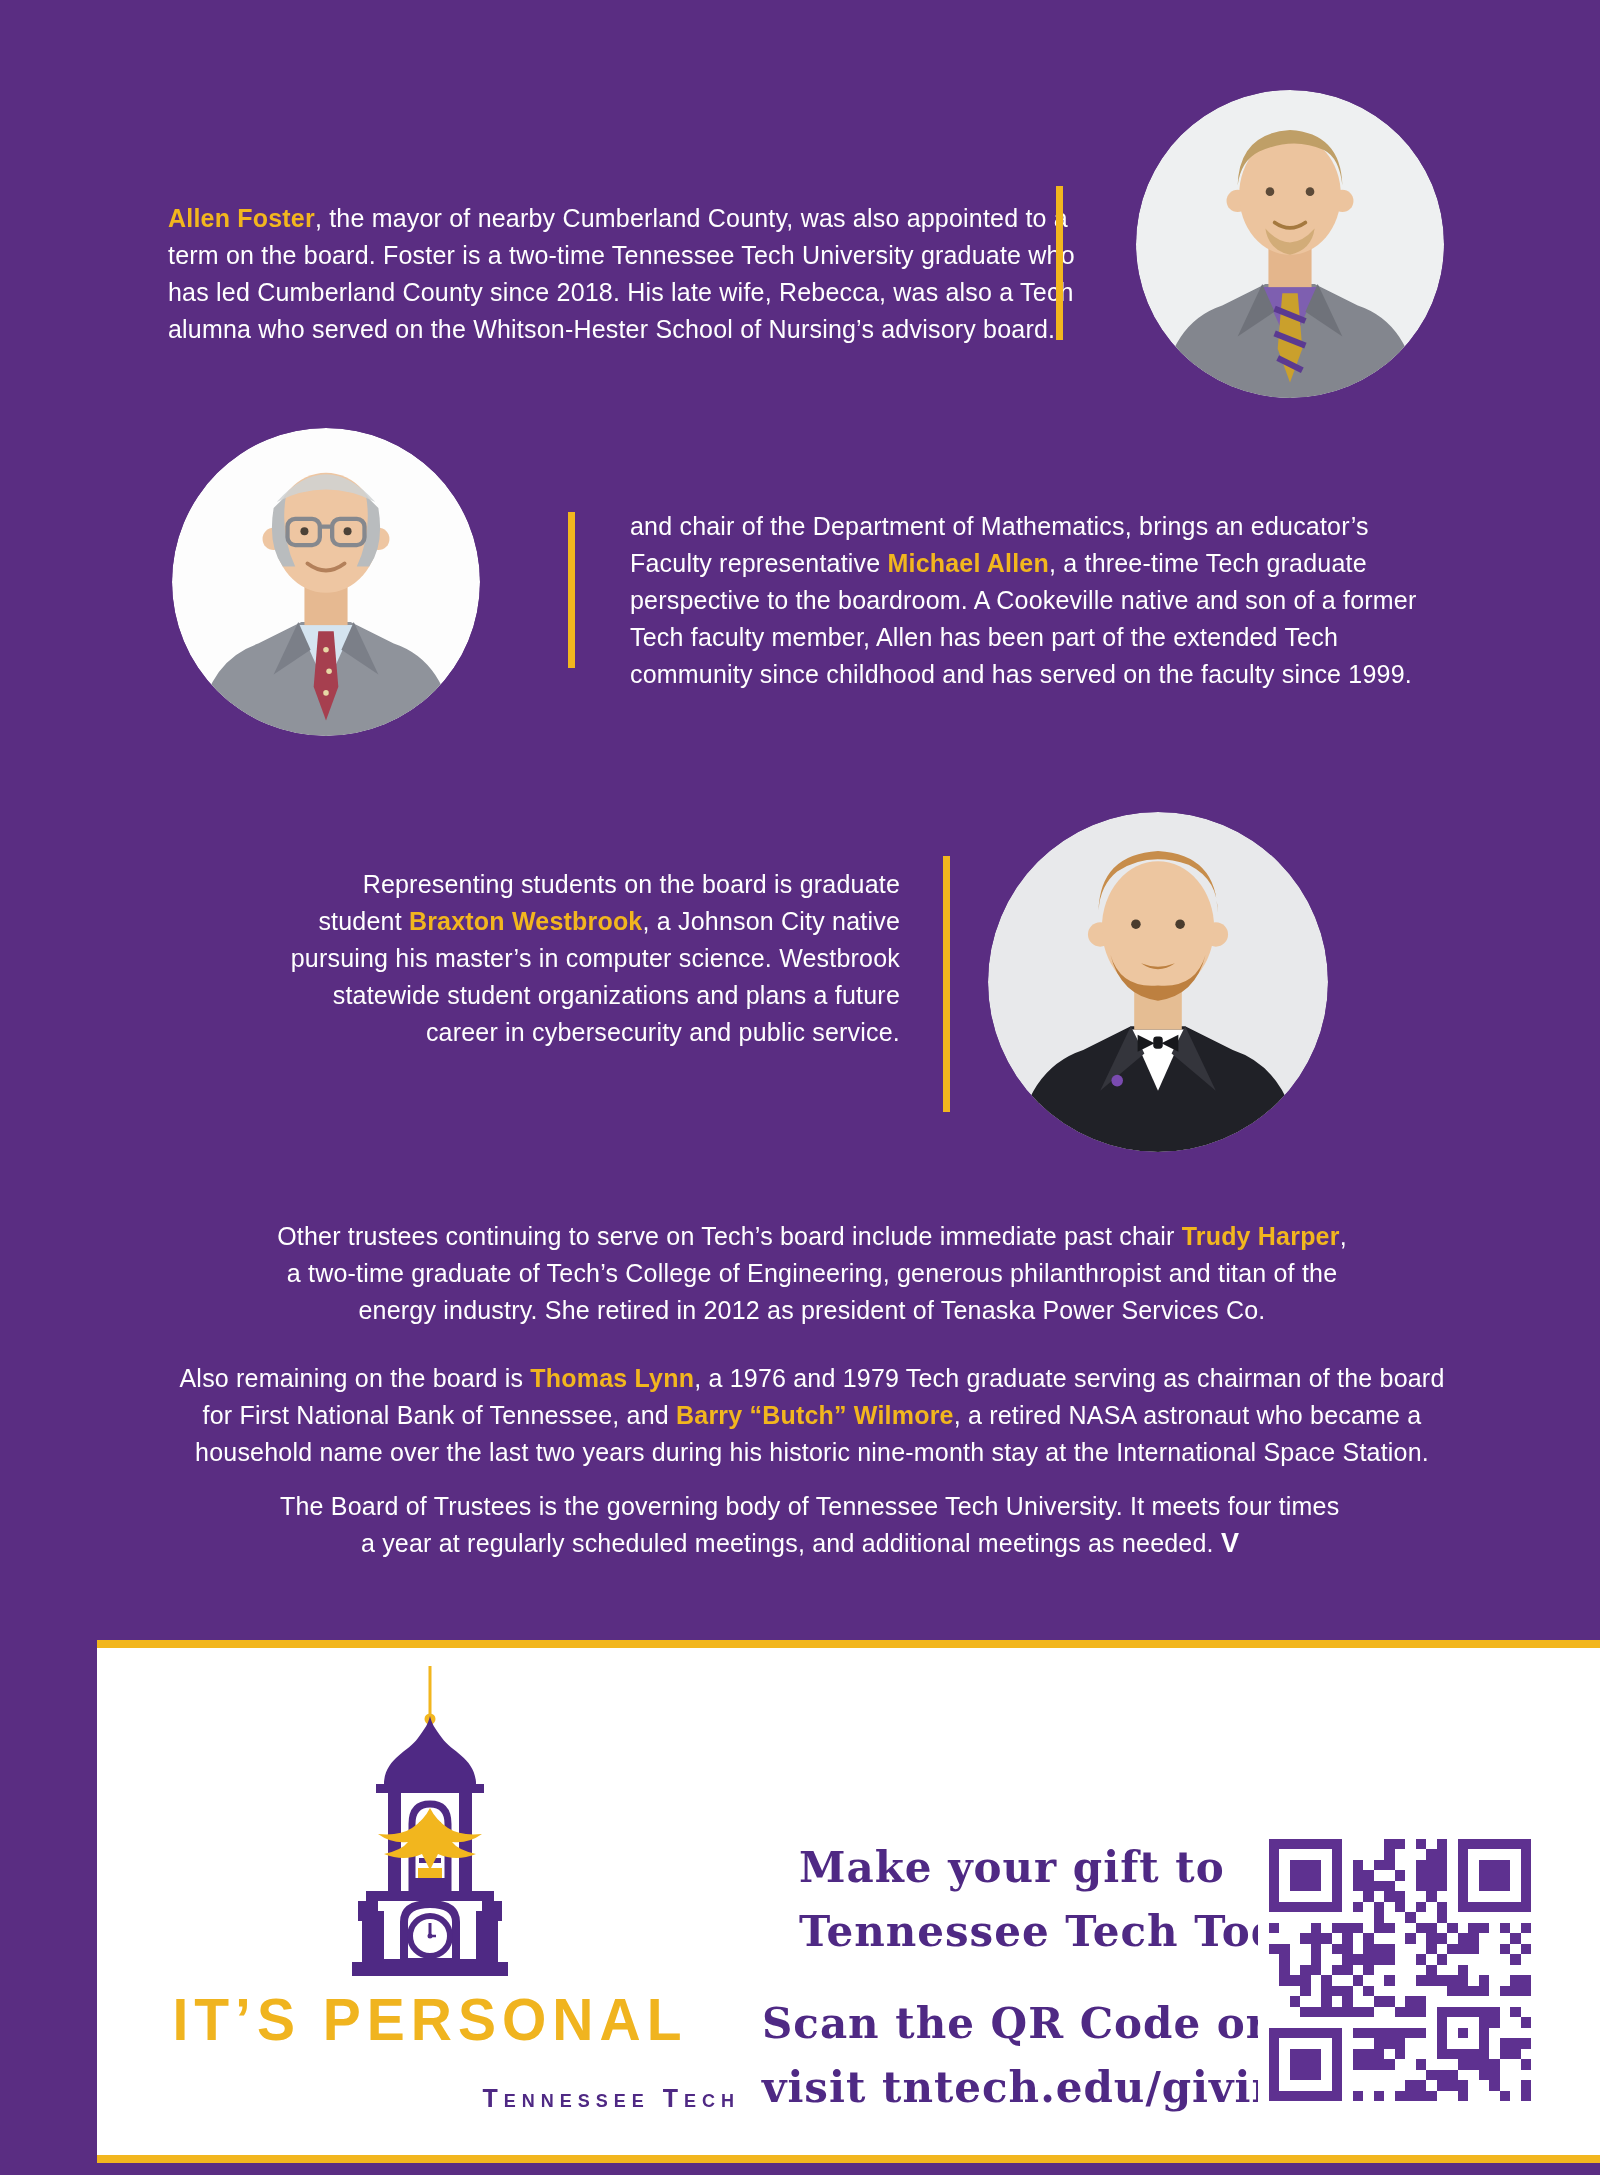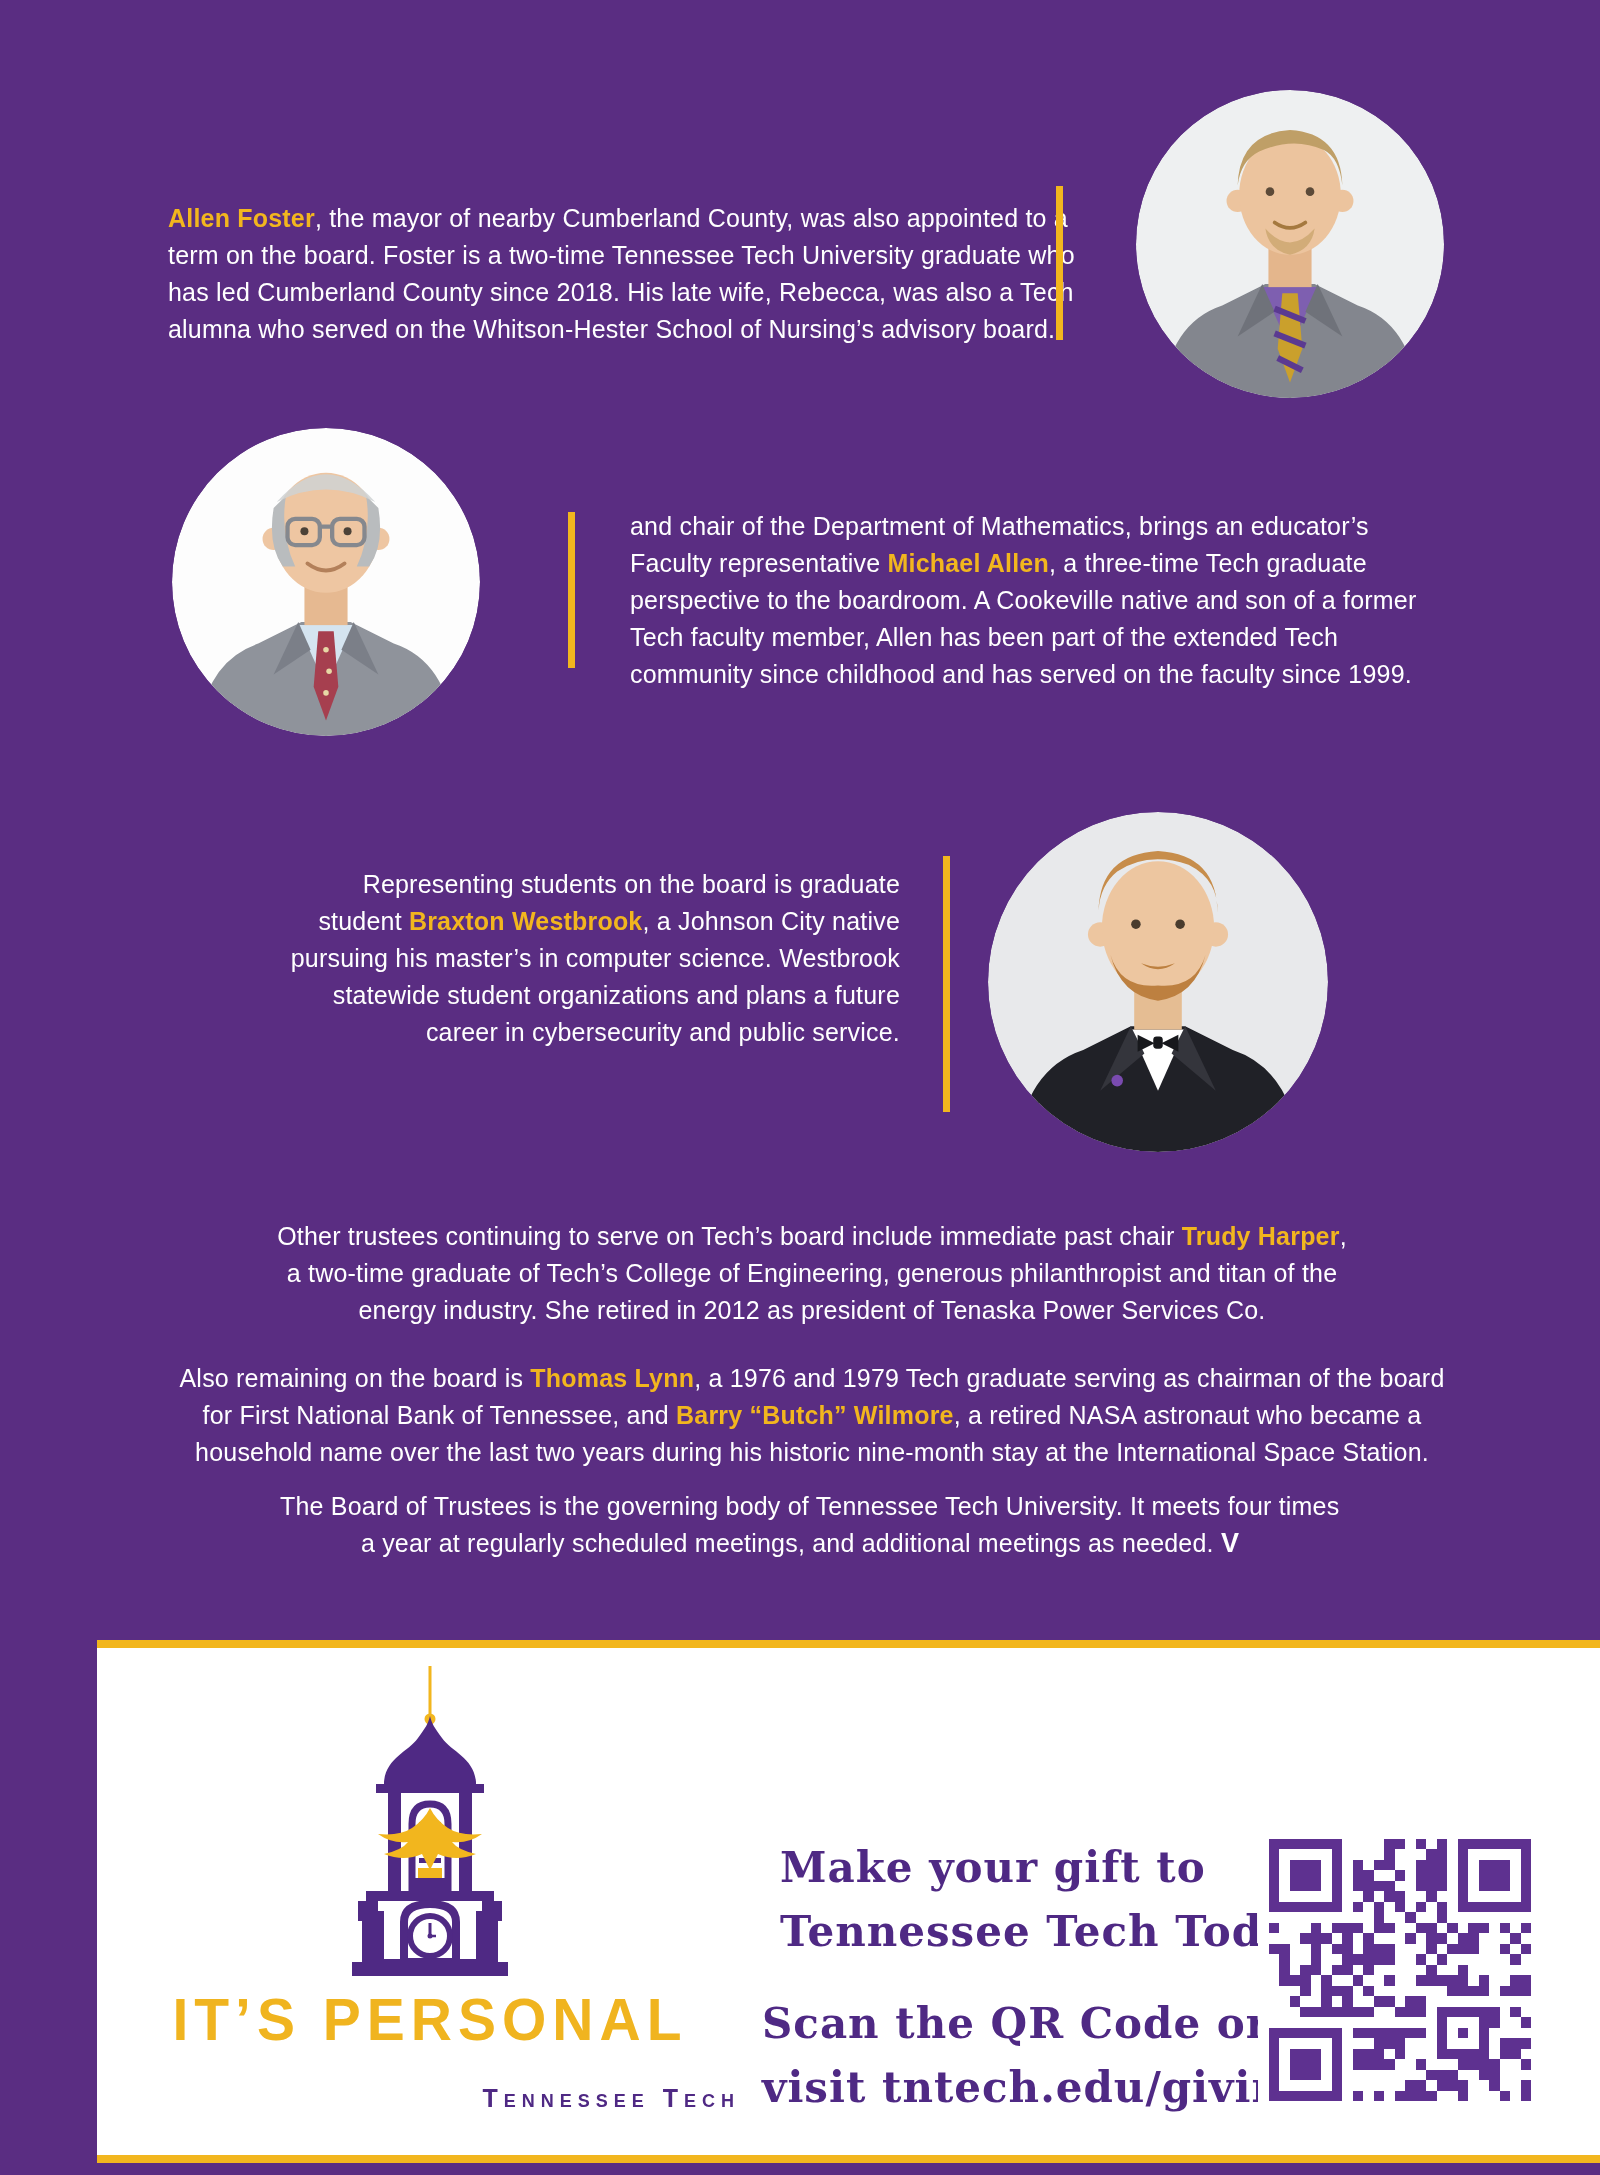--- a/index.html
+++ b/index.html
@@ -26,21 +26,21 @@
   .tower{position:absolute;left:300px;top:1664px;width:260px;height:312px;}
   .campaign-title{position:absolute;left:120px;top:1986px;width:620px;text-align:center;
                   color:#f0b41f;font-size:57px;font-weight:800;letter-spacing:6px;
                   transform:scaleY(1.05);}
   .campaign-sub1{position:absolute;left:120px;top:2052px;width:620px;text-align:center;
                  color:#4f2984;font-size:27px;font-weight:700;letter-spacing:6px;
                  font-variant:small-caps;}
   .campaign-sub2{position:absolute;left:120px;top:2084px;width:620px;text-align:right;
                  color:#4f2984;font-size:25px;font-weight:700;letter-spacing:6px;
                  font-variant:small-caps;}
-  .gift-text{position:absolute;left:780px;top:1836px;color:#4f2984;
+  .gift-text{position:absolute;left:799px;top:1836px;color:#4f2984;
              font-family:"DejaVu Serif",serif;font-weight:700;font-size:42px;line-height:64px;
              letter-spacing:1px;}
   .scan-text{position:absolute;left:762px;top:1992px;color:#4f2984;
              font-family:"DejaVu Serif",serif;font-weight:700;font-size:42px;line-height:64px;
              letter-spacing:1px;}
   .qr{position:absolute;left:1258px;top:1828px;width:284px;height:284px;background:#ffffff;}
   .qr svg{display:block;width:100%;height:100%;shape-rendering:crispEdges;}
 </style>
 </head>
 <body>

